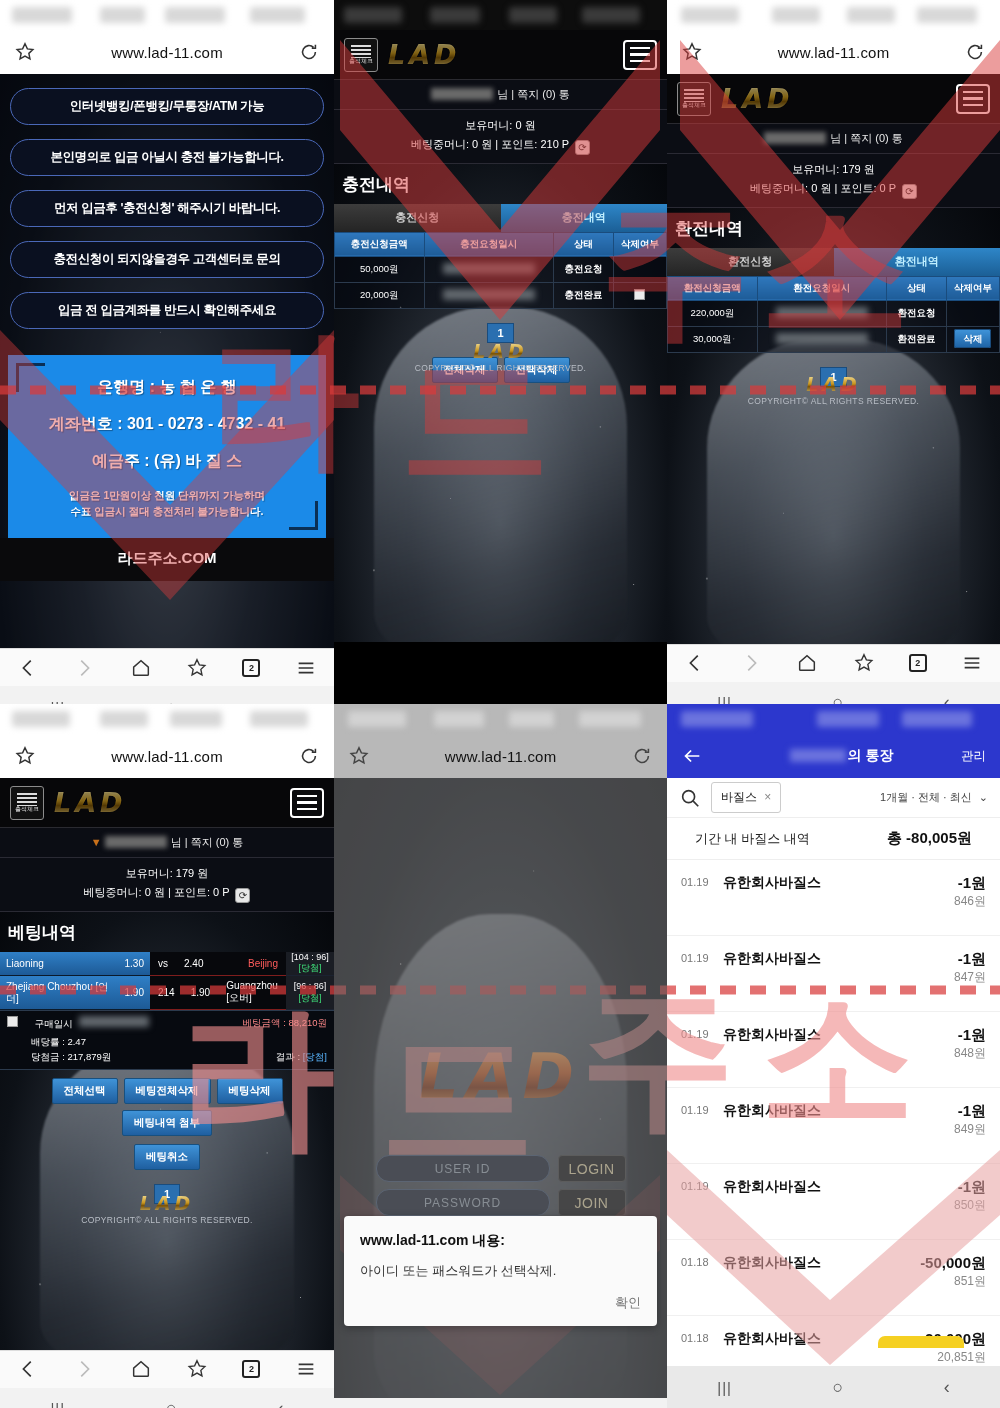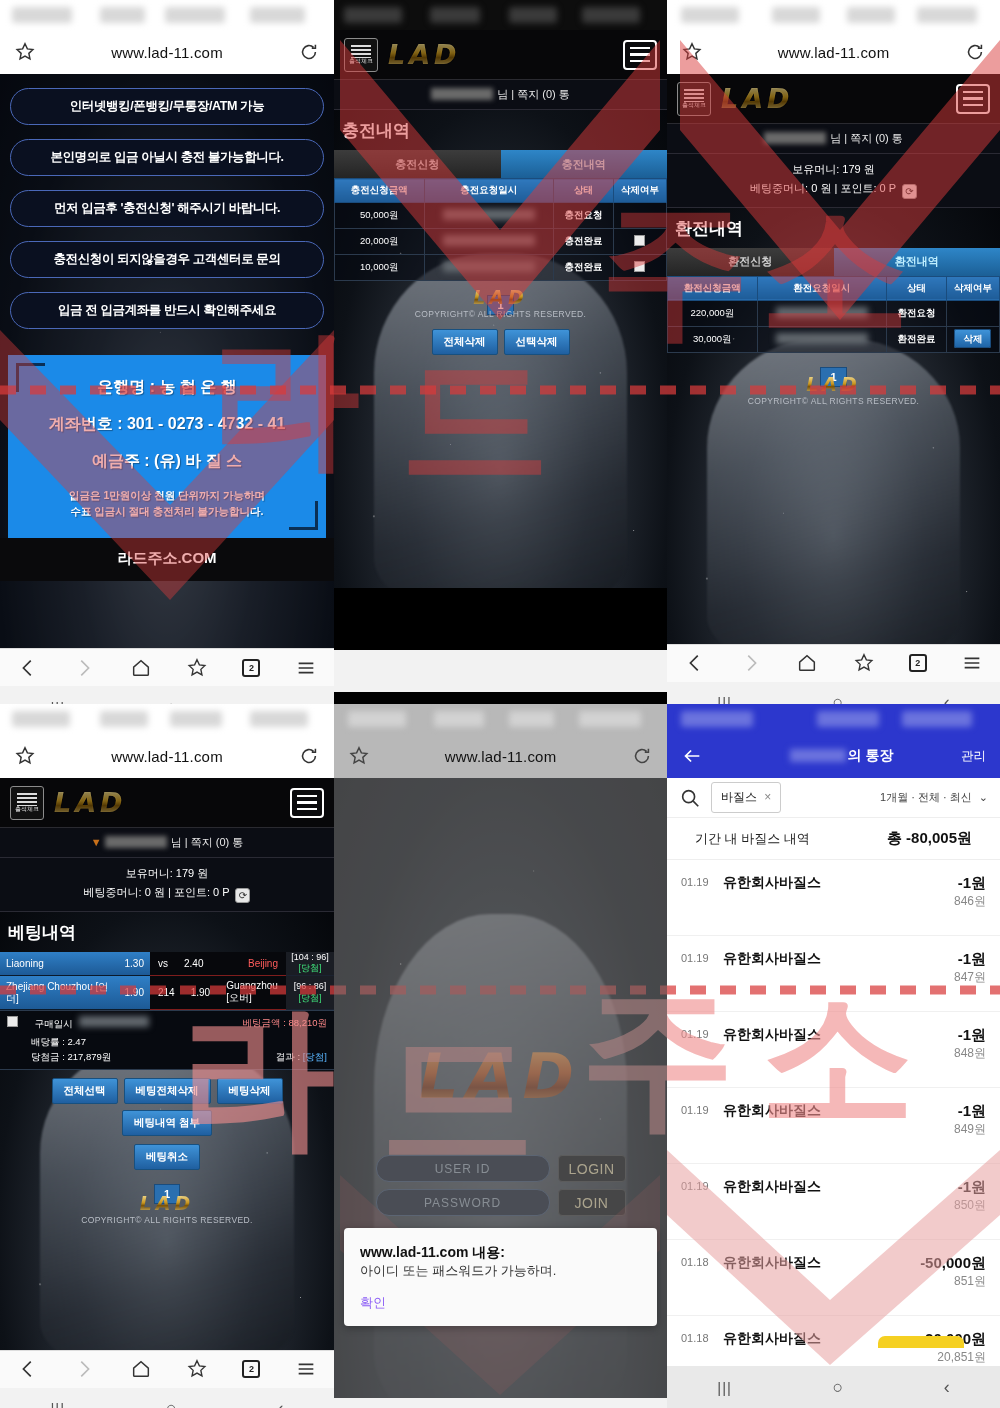--- a/index.html
+++ b/index.html
@@ -181,23 +181,23 @@
     border-radius:4px; color:#e8d9a8; font-size:14px; display:flex;
     align-items:center; justify-content:center; letter-spacing:.5px; }
   .promo { margin:34px auto 0; width:182px; border:1px solid #8f7a3a; background:#120b08;
     text-align:center; padding:4px 0 6px; }
   .promo .t1 { font-size:7.5px; color:#d8cbb0; }
   .promo .t2 { font-size:15px; font-weight:bold; color:#fff; letter-spacing:.5px; }
 
   .alert { position:absolute; z-index:6; left:10px; right:10px; bottom:72px;
     background:#fafafa; border-radius:4px; box-shadow:0 2px 9px rgba(0,0,0,.3);
     padding:16px 16px 10px; }
-  .alert .at { font-size:14px; font-weight:bold; color:#111; }
+  .alert .at { font-size:14px; font-weight:bold; color:#111; margin-bottom:12px; }
   .alert .am { font-size:13px; color:#333; margin-bottom:14px; }
-  .alert .ab { text-align:left; color:#8b5cf6; font-size:13px; padding-bottom:4px; }
+  .alert .ab { text-align:right; color:#737373; font-size:13px; padding-bottom:4px; }
   .dimmer { position:absolute; inset:0; background:rgba(120,120,120,.55); z-index:5; }
 
   
   .bk-head { height:44px; background:#2c37cd; display:flex; align-items:center;
     padding:0 14px; color:#fff; position:relative; }
   .bk-head .bk-title { position:absolute; left:16px; right:0; text-align:center;
     font-size:14px; font-weight:bold; }
   .bk-head .bk-title .nb { display:inline-block;width:56px;height:13px;background:#6b73de;
     filter:blur(3px); vertical-align:-2px; margin-right:2px;}
   .bk-head .mng { margin-left:auto; font-size:12.5px; z-index:2; }
@@ -304,20 +304,29 @@
       <div class="logo">LAD</div>
       <div class="burger">
           <i></i>
           <i></i>
           <i></i>
         </div>
     </div>
     <div class="acct">
       <span class="nick"></span><span>님 | 쪽지 (0) 통</span>
     </div>
+    <div class="money">
+      <div><span>보유머니:</span>
+        <span>0 원</span></div>
+      <div><span>베팅중머니:</span>
+        <span>0 원</span> |
+        <span>포인트:</span>
+        <span>210 P</span>
+        <span class="refresh">⟳</span></div>
+    </div>
     <div style="position:relative;height:478px;overflow:hidden">
       <div class="space"></div>
         <div class="astronaut"></div>
       <div style="position:relative;z-index:2">
         <div class="sec-title">충전내역</div>
         <div class="tabs">
           <div class="tab">충전신청</div>
           <div class="tab active">충전내역</div>
         </div>
         <table class="tbl">
@@ -329,26 +338,20 @@
             <th style="width:16%">삭제여부</th>
           </tr>
           <tr>
             <td>50,000원</td>
             <td><span class="blurcell"></span></td>
             <td class="st st-req">충전요청</td>
             <td></td>
           </tr>
           <tr>
             <td>20,000원</td>
-            <td><span class="blurcell"></span></td>
-            <td class="st st-done">충전완료</td>
-            <td><span class="chk"></span></td>
-          </tr>
-          <tr>
-            <td>10,000원</td>
             <td><span class="blurcell"></span></td>
             <td class="st st-done">충전완료</td>
             <td><span class="chk"></span></td>
           </tr>
         </tbody>
           </table>
         <div class="pager">
           <span>1</span>
         </div>
         <div class="btnrow">
@@ -644,21 +647,21 @@
           </div>
         </div>
         <div class="promo">
           <div class="t1">24시간 안전도메인 항시 안내</div>
           <div class="t2">라드주소.COM</div>
         </div>
       </div>
       <div class="dimmer"></div>
       <div class="alert">
         <div class="at">www.lad-11.com 내용:</div>
-        <div class="am">아이디 또는 패스워드가 가능하며.</div>
+        <div class="am">아이디 또는 패스워드가 선택삭제.</div>
         <div class="ab">확인</div>
       </div>
     </div>
     <div class="andnav">
       
       
       
     </div>
   </div>
 

